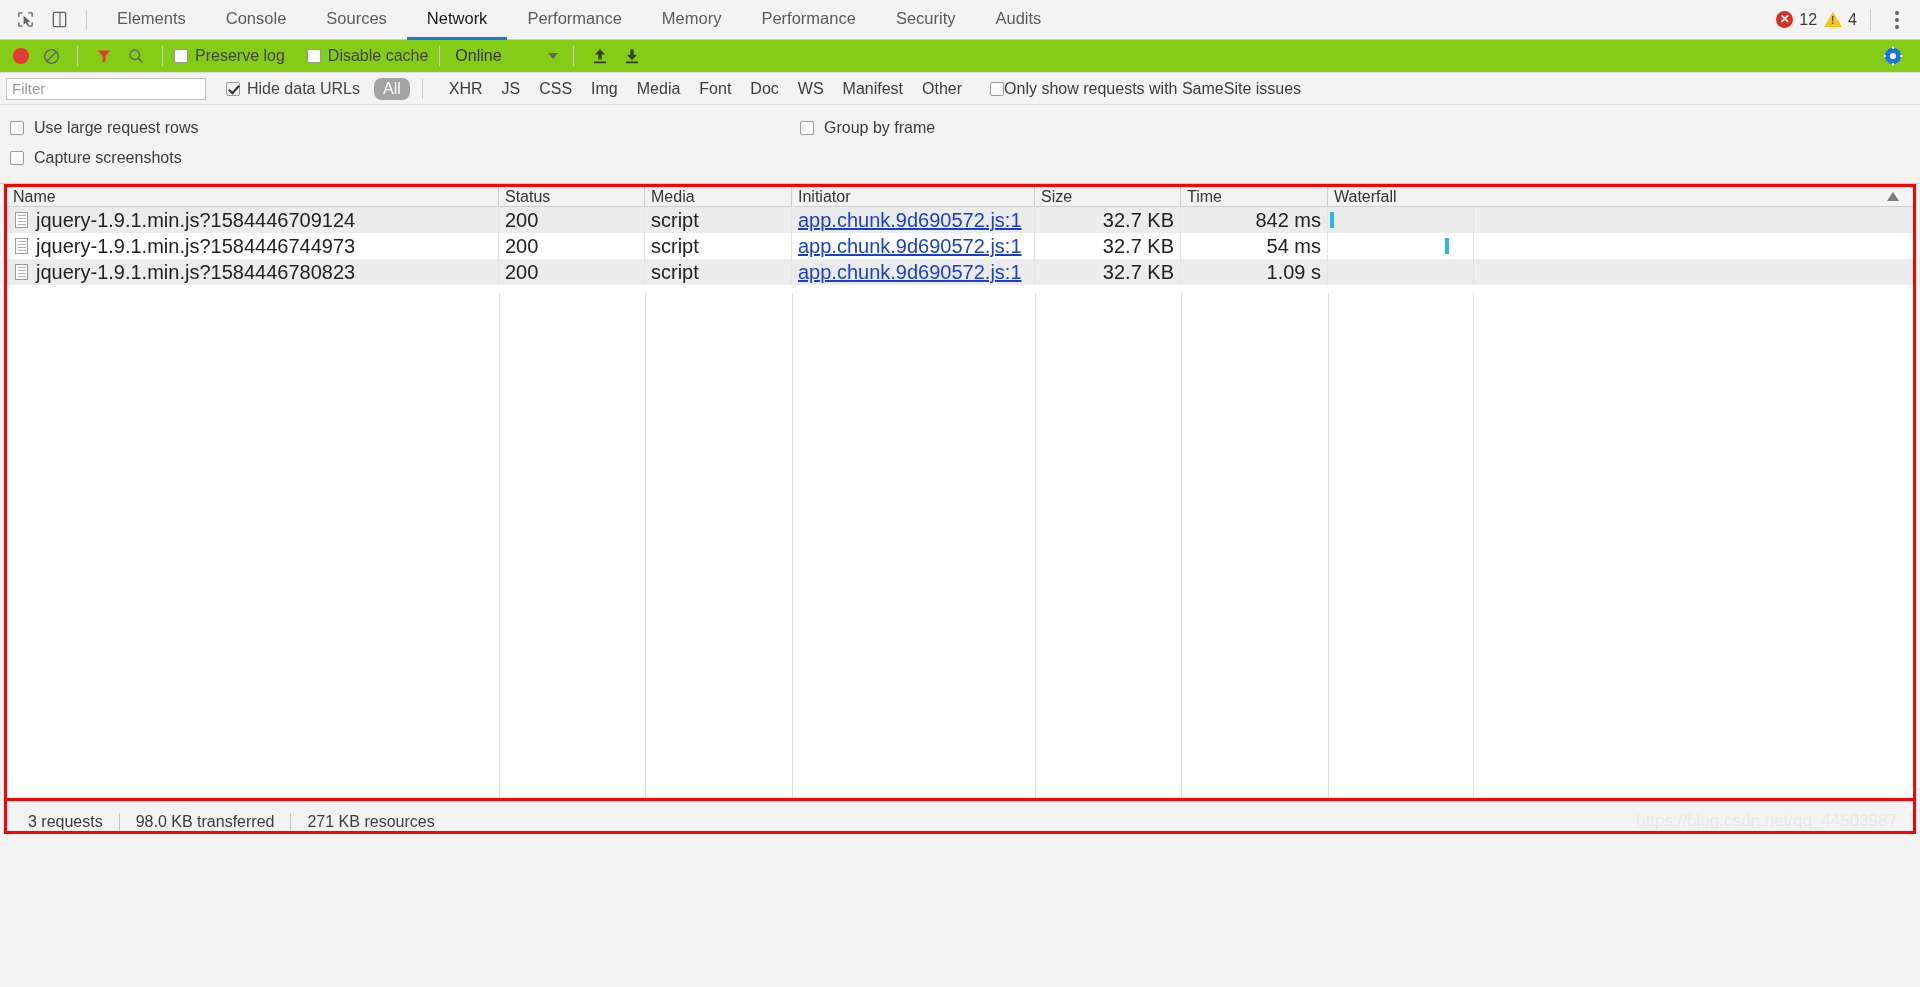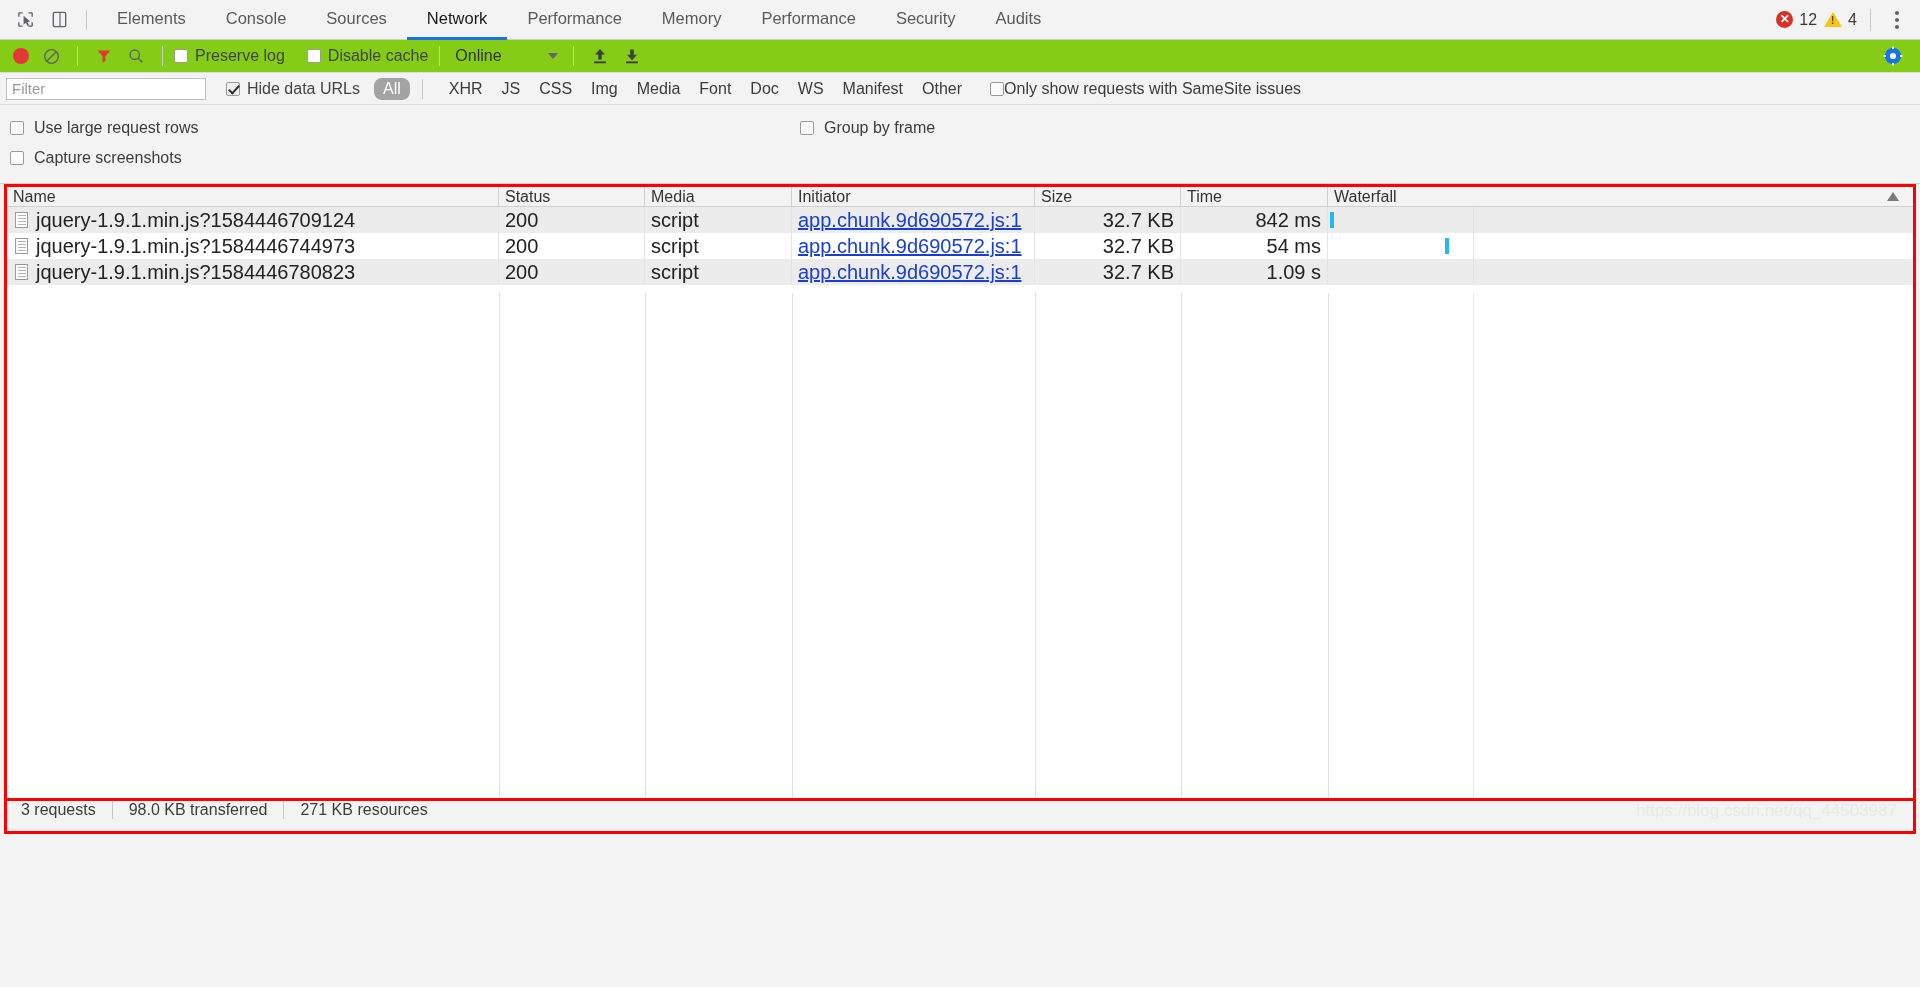--- a/index.html
+++ b/index.html
@@ -262,22 +262,22 @@
 
   
   .statusbar {
     position: relative;
     margin: 0 4px;
     border-left: 3px solid #ff0000;
     border-right: 3px solid #ff0000;
     border-bottom: 3px solid #ff0000;
     height: 33px;
     background: #f3f3f3;
-    display: flex; align-items: flex-start;
-    padding-left: 14px;
+    display: flex; align-items: flex-end;
+    padding-left: 21px;
     gap: 0;
   }
   .statusbar span.stat {
     font-size: 16px; color: #3c3c3c; white-space: nowrap;
   }
   .ssep { width: 1px; height: 18px; background: #c6c6c6; margin: 0 16px; }
   .watermark {
     margin-left: auto;
     padding-right: 16px;
     font-size: 17px;

